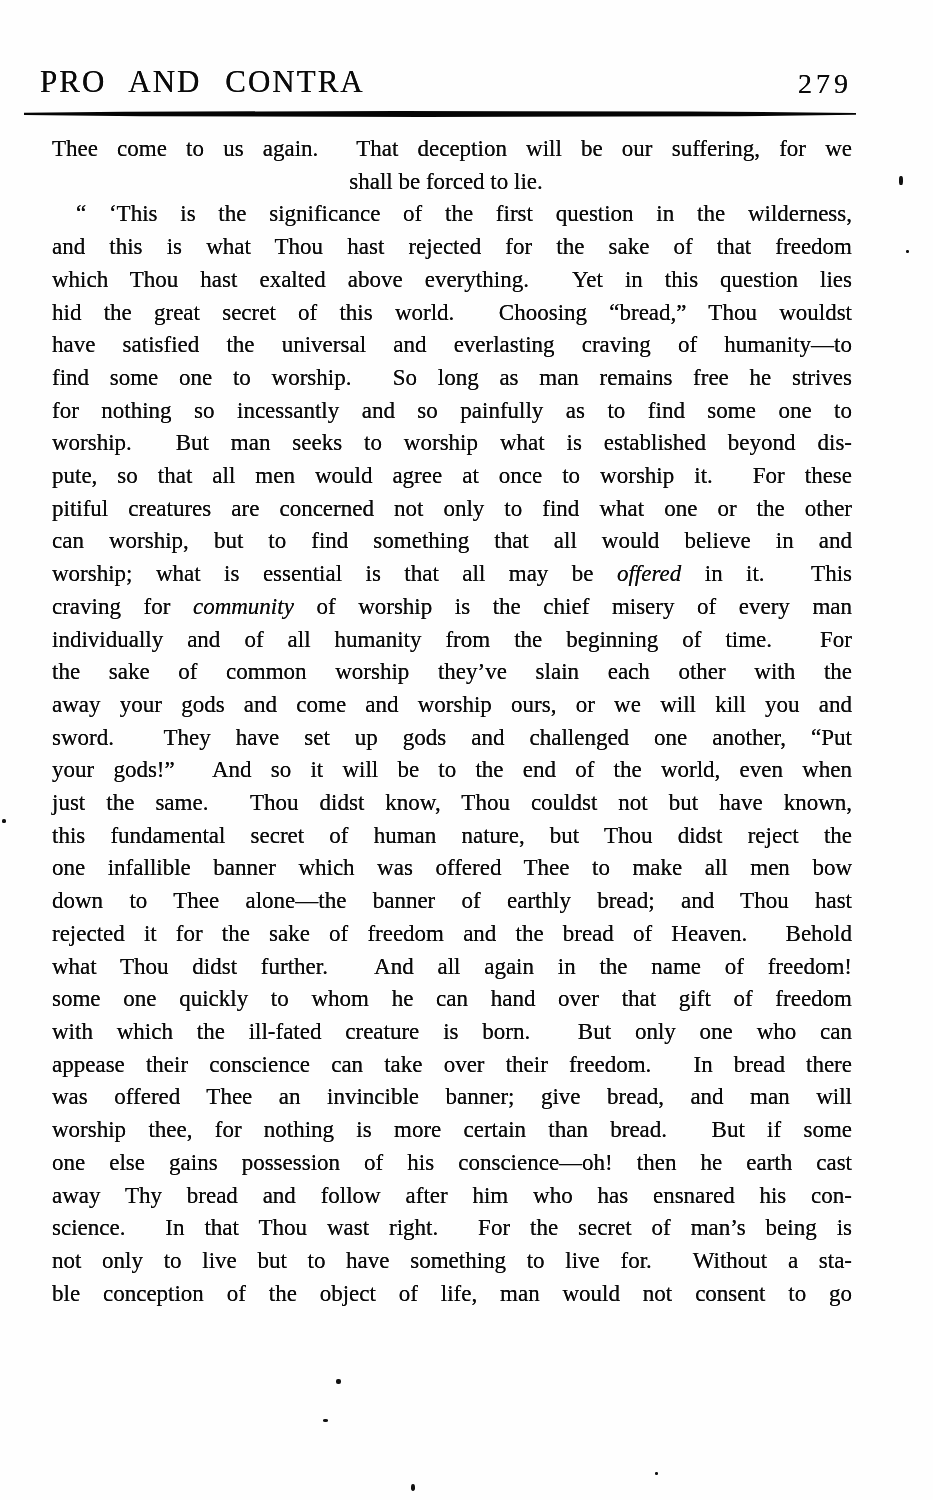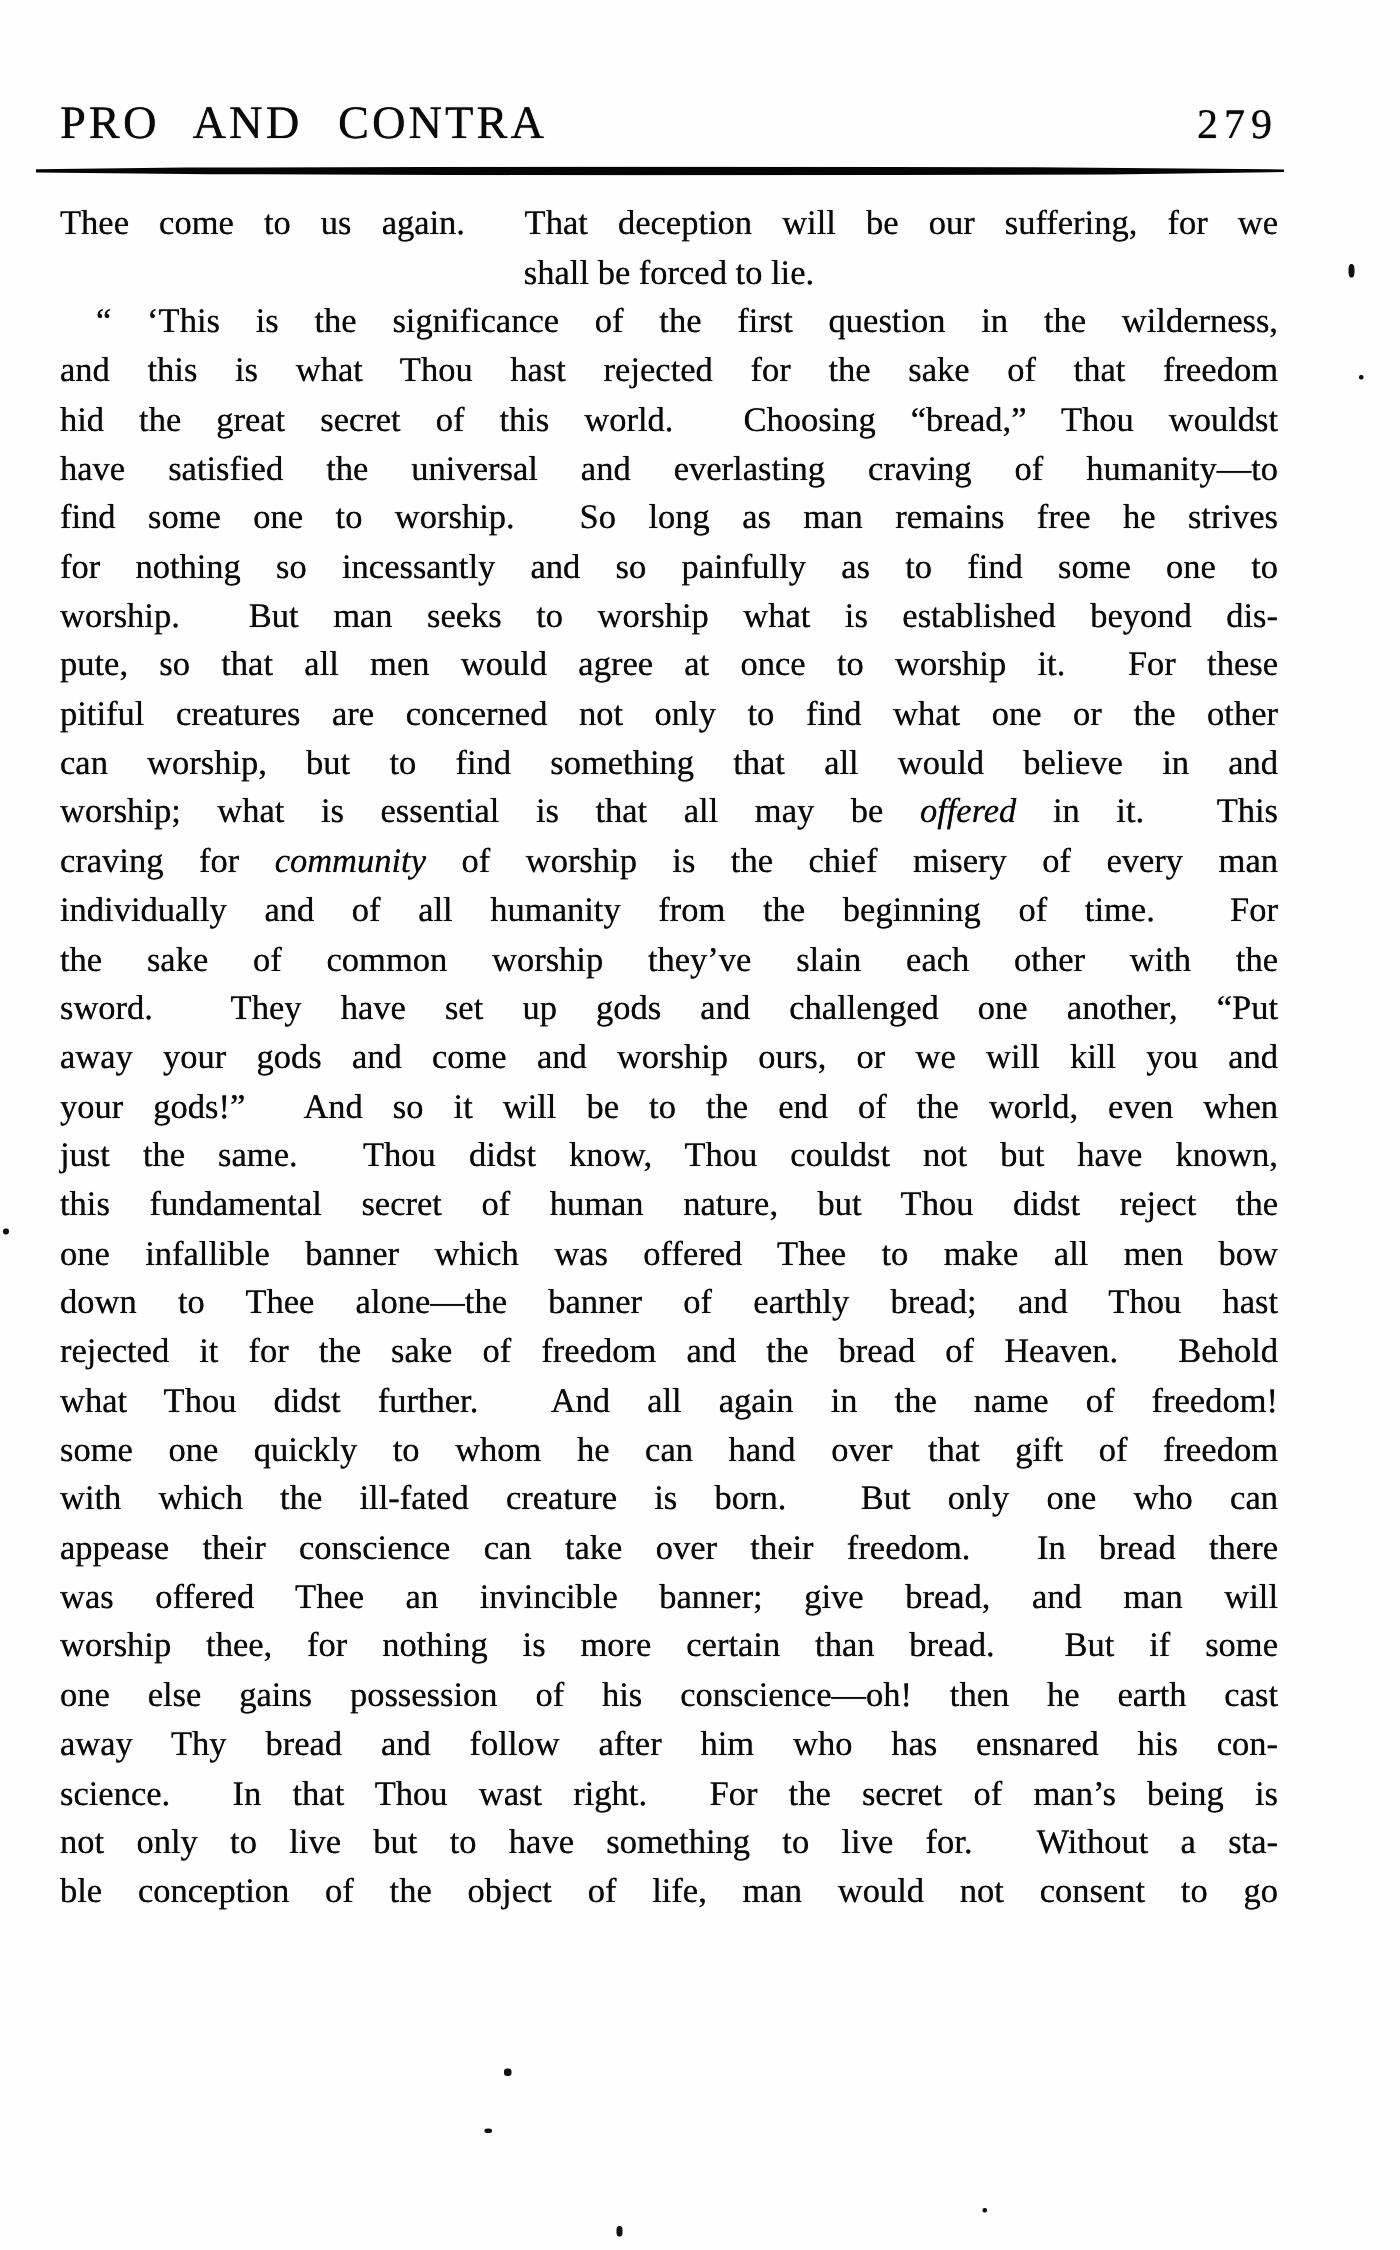--- a/index.html
+++ b/index.html
@@ -57,20 +57,21 @@
     text-shadow: 0 0 0.5px rgba(0,0,0,0.85);
   }
   .line {
     text-align: center;
     white-space: normal;
   }
   .line.j {
     text-align: justify;
     text-align-last: justify;
     text-justify: inter-word;
+    margin-left: 12px;
   }
   .line.ind {
     text-indent: 24px;
   }
   .line em {
     font-style: italic;
   }
   .speck {
     position: absolute;
     background: #111;
@@ -87,34 +88,35 @@
     <span class="pagenum">279</span>
   </div>
 
   <div class="rule"></div>
 
   <div class="body" id="body-text">
       <div class="line j"><span>Thee come to us again.&nbsp; That deception will be our suffering, for we</span></div>
       <div class="line"><span>shall be forced to lie.</span></div>
       <div class="line j ind"><span>“ ‘This is the significance of the first question in the wilderness,</span></div>
       <div class="line j"><span>and this is what Thou hast rejected for the sake of that freedom</span></div>
+      <div class="line j"><span>which Thou hast exalted above everything.&nbsp; Yet in this question lies</span></div>
       <div class="line j"><span>hid the great secret of this world.&nbsp; Choosing “bread,” Thou wouldst</span></div>
       <div class="line j"><span>have satisfied the universal and everlasting craving of humanity—to</span></div>
       <div class="line j"><span>find some one to worship.&nbsp; So long as man remains free he strives</span></div>
       <div class="line j"><span>for nothing so incessantly and so painfully as to find some one to</span></div>
       <div class="line j"><span>worship.&nbsp; But man seeks to worship what is established beyond dis-</span></div>
       <div class="line j"><span>pute, so that all men would agree at once to worship it.&nbsp; For these</span></div>
       <div class="line j"><span>pitiful creatures are concerned not only to find what one or the other</span></div>
       <div class="line j"><span>can worship, but to find something that all would believe in and</span></div>
       <div class="line j"><span>worship; what is essential is that all may be </span><em>offered</em><span> in it.&nbsp; This</span></div>
       <div class="line j"><span>craving for </span><em>community</em><span> of worship is the chief misery of every man</span></div>
       <div class="line j"><span>individually and of all humanity from the beginning of time.&nbsp; For</span></div>
       <div class="line j"><span>the sake of common worship they’ve slain each other with the</span></div>
+      <div class="line j"><span>away your gods and come and worship ours, or we will kill you and</span></div>
       <div class="line j"><span>sword.&nbsp; They have set up gods and challenged one another, “Put</span></div>
-      <div class="line j"><span>away your gods and come and worship ours, or we will kill you and</span></div>
       <div class="line j"><span>your gods!”&nbsp; And so it will be to the end of the world, even when</span></div>
       <div class="line j"><span>just the same.&nbsp; Thou didst know, Thou couldst not but have known,</span></div>
       <div class="line j"><span>this fundamental secret of human nature, but Thou didst reject the</span></div>
       <div class="line j"><span>one infallible banner which was offered Thee to make all men bow</span></div>
       <div class="line j"><span>down to Thee alone—the banner of earthly bread; and Thou hast</span></div>
       <div class="line j"><span>rejected it for the sake of freedom and the bread of Heaven.&nbsp; Behold</span></div>
       <div class="line j"><span>what Thou didst further.&nbsp; And all again in the name of freedom!</span></div>
       <div class="line j"><span>some one quickly to whom he can hand over that gift of freedom</span></div>
       <div class="line j"><span>with which the ill-fated creature is born.&nbsp; But only one who can</span></div>
       <div class="line j"><span>appease their conscience can take over their freedom.&nbsp; In bread there</span></div>

